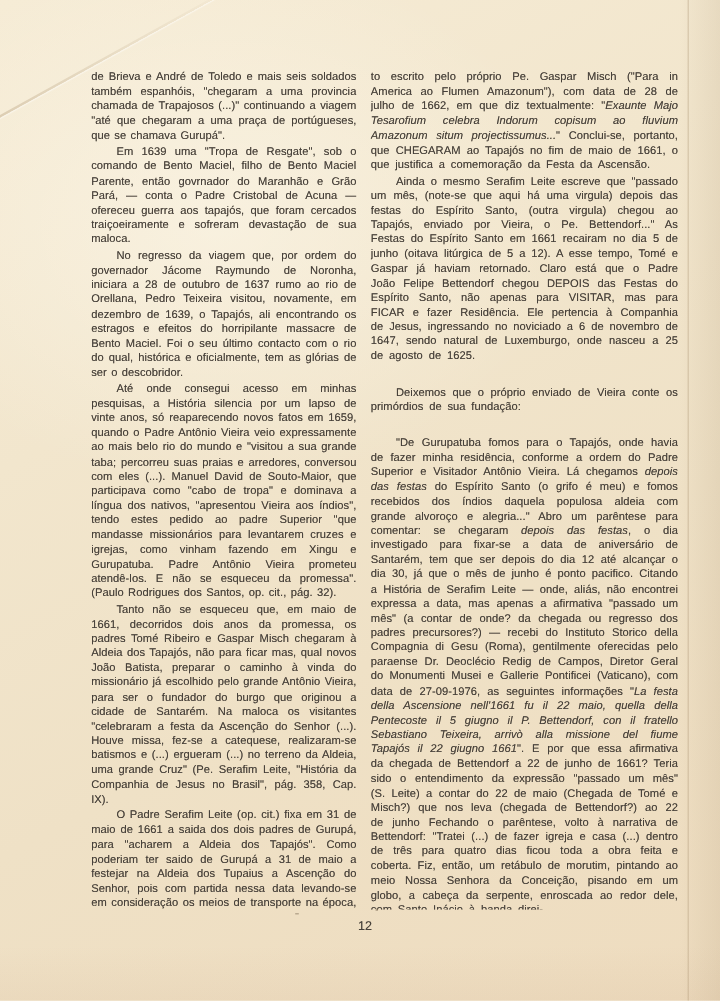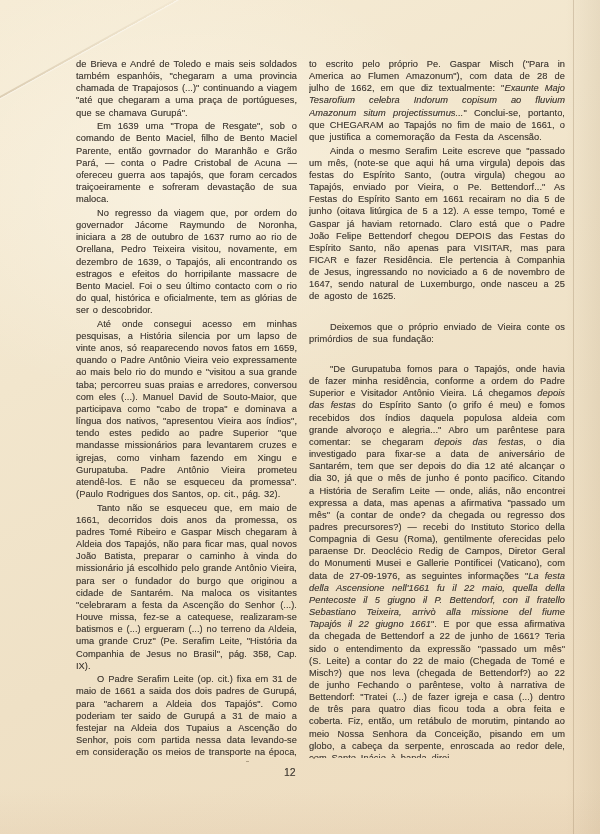--- a/index.html
+++ b/index.html
@@ -74,21 +74,21 @@
   .col-left  p { word-spacing: 1px; }
   .col-right p { word-spacing: 2.2px; }
   .col p.indent { text-indent: 21px; }
   .col p.space-before { margin-top: 18px; }
   .col i { font-style: italic; }
 
   .page-number {
     position: absolute;
     left: 284px; top: 766px;
     width: 26px;
-    text-align: left;
+    text-align: right;
     font-size: 10.5px;
     color: #46413a;
     text-shadow: 0 0 0.4px rgba(70,58,45,0.5);
   }
 
   .speck { position: absolute; background: rgba(120,104,80,0.55); }
   .speck1 { left: 246px; top: 761px; width: 3px; height: 1px; }
   .speck2 { left: 313px; top: 757px; width: 2px; height: 2px; }
 </style>
 </head>

